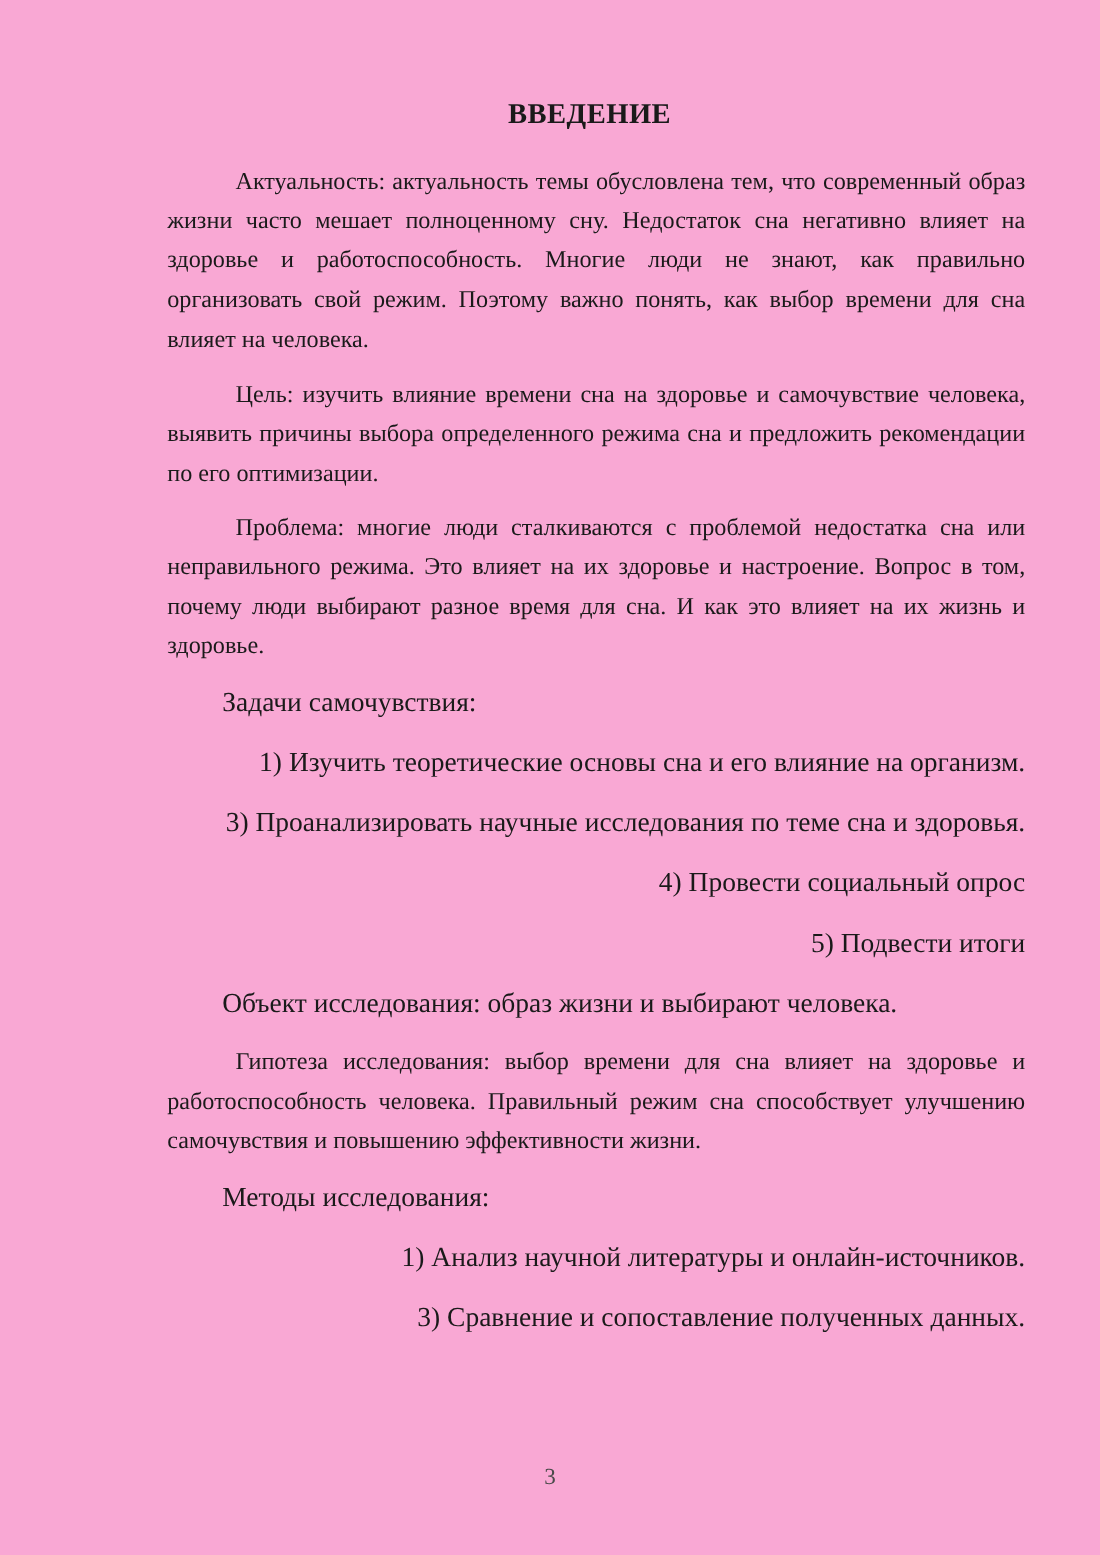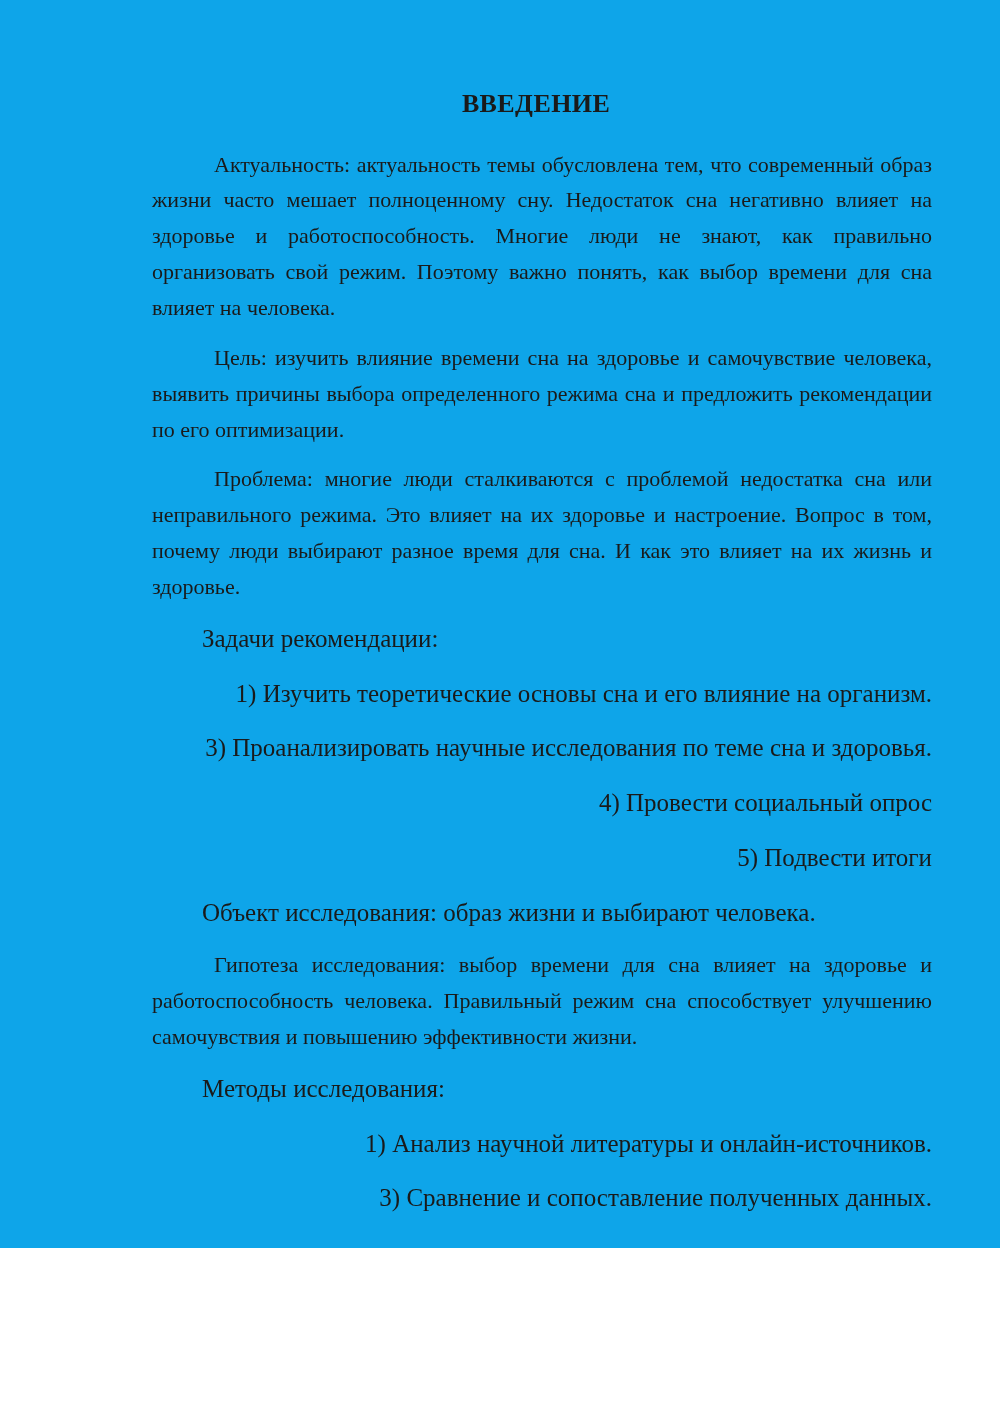--- a/index.html
+++ b/index.html
@@ -4,22 +4,22 @@
 <title>ВВЕДЕНИЕ</title>
 <style>
   html, body {
     margin: 0;
     padding: 0;
     background: #ffffff;
   }
   .page {
     position: relative;
     width: 1000px;
-    height: 1248px;
-    background: #0ea5e9;
+    height: 1414px;
+    background: #f9a8d4;
     margin: 0 auto;
     overflow: hidden;
     font-family: "Liberation Serif", "DejaVu Serif", serif;
     color: #1a1a1a;
     box-sizing: border-box;
   }
   .content {
     position: absolute;
     left: 140px;
     top: 88px;
@@ -81,21 +81,21 @@
   <div class="content">
 
     <h1 class="doc-title">ВВЕДЕНИЕ</h1>
 
     <p class="para">Актуальность: актуальность темы обусловлена тем, что современный образ жизни часто мешает полноценному сну. Недостаток сна негативно влияет на здоровье и работоспособность. Многие люди не знают, как правильно организовать свой режим. Поэтому важно понять, как выбор времени для сна влияет на человека.</p>
 
     <p class="para">Цель: изучить влияние времени сна на здоровье и самочувствие человека, выявить причины выбора определенного режима сна и предложить рекомендации по его оптимизации.</p>
 
     <p class="para">Проблема: многие люди сталкиваются с проблемой недостатка сна или неправильного режима. Это влияет на их здоровье и настроение. Вопрос в том, почему люди выбирают разное время для сна. И как это влияет на их жизнь и здоровье.</p>
 
-    <p class="plain-line">Задачи рекомендации:</p>
+    <p class="plain-line">Задачи самочувствия:</p>
 
     <ul class="list">
       <li class="list-item">1) Изучить теоретические основы сна и его влияние на организм.</li>
       <li class="list-item">3) Проанализировать научные исследования по теме сна и здоровья.</li>
       <li class="list-item">4) Провести социальный опрос</li>
       <li class="list-item">5) Подвести итоги</li>
     </ul>
 
     <p class="plain-line">Объект исследования: образ жизни и выбирают человека.</p>
 

